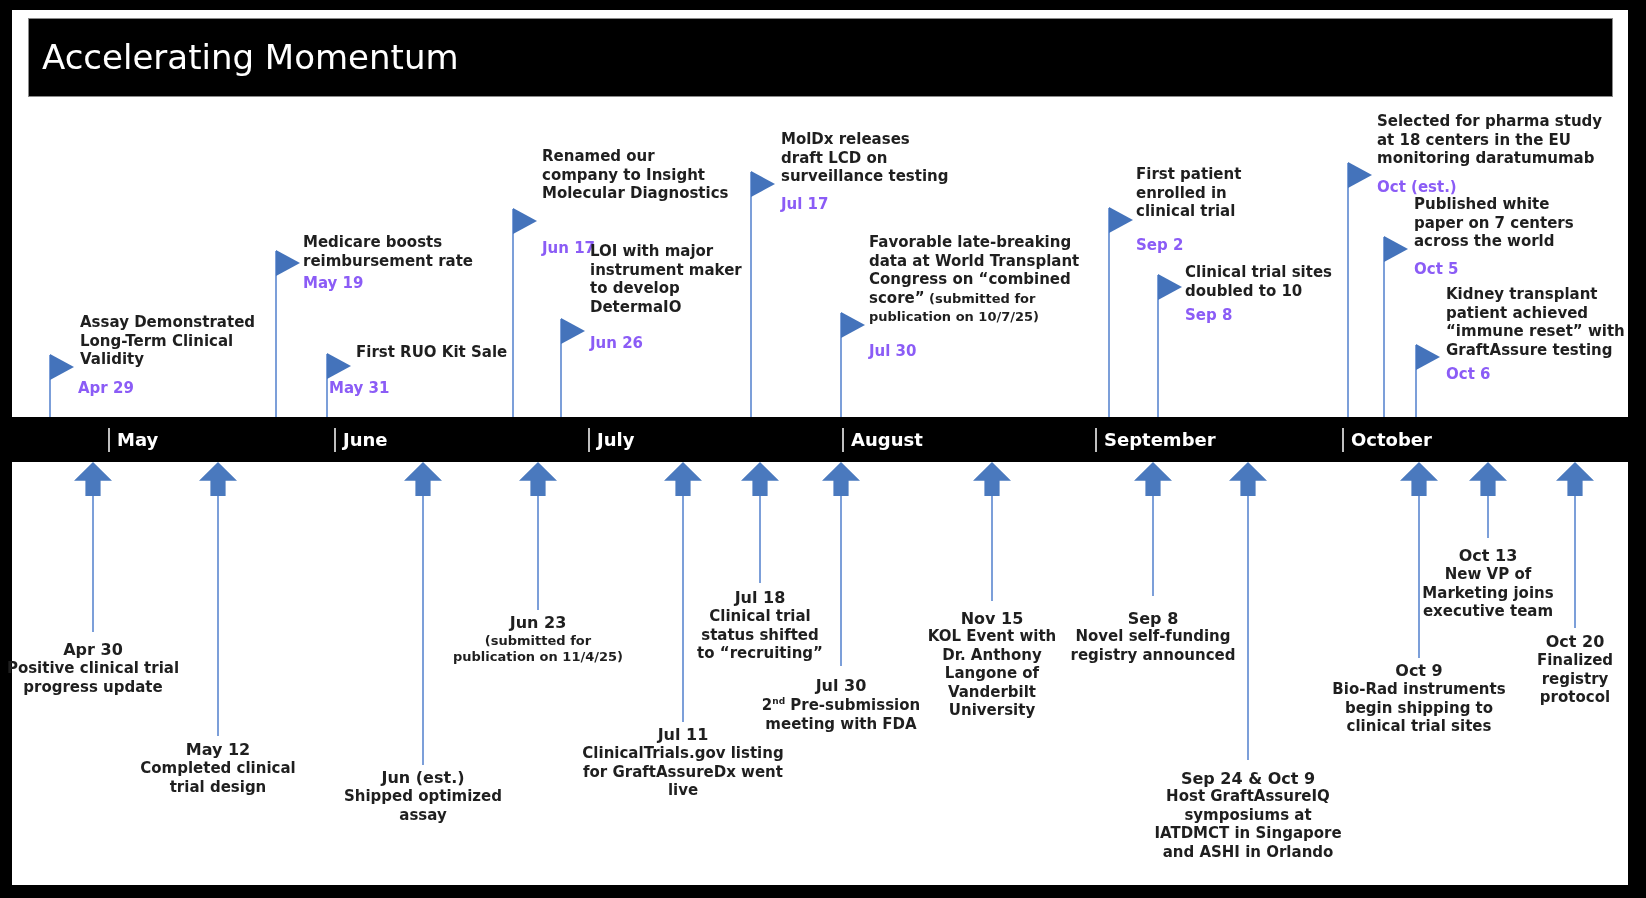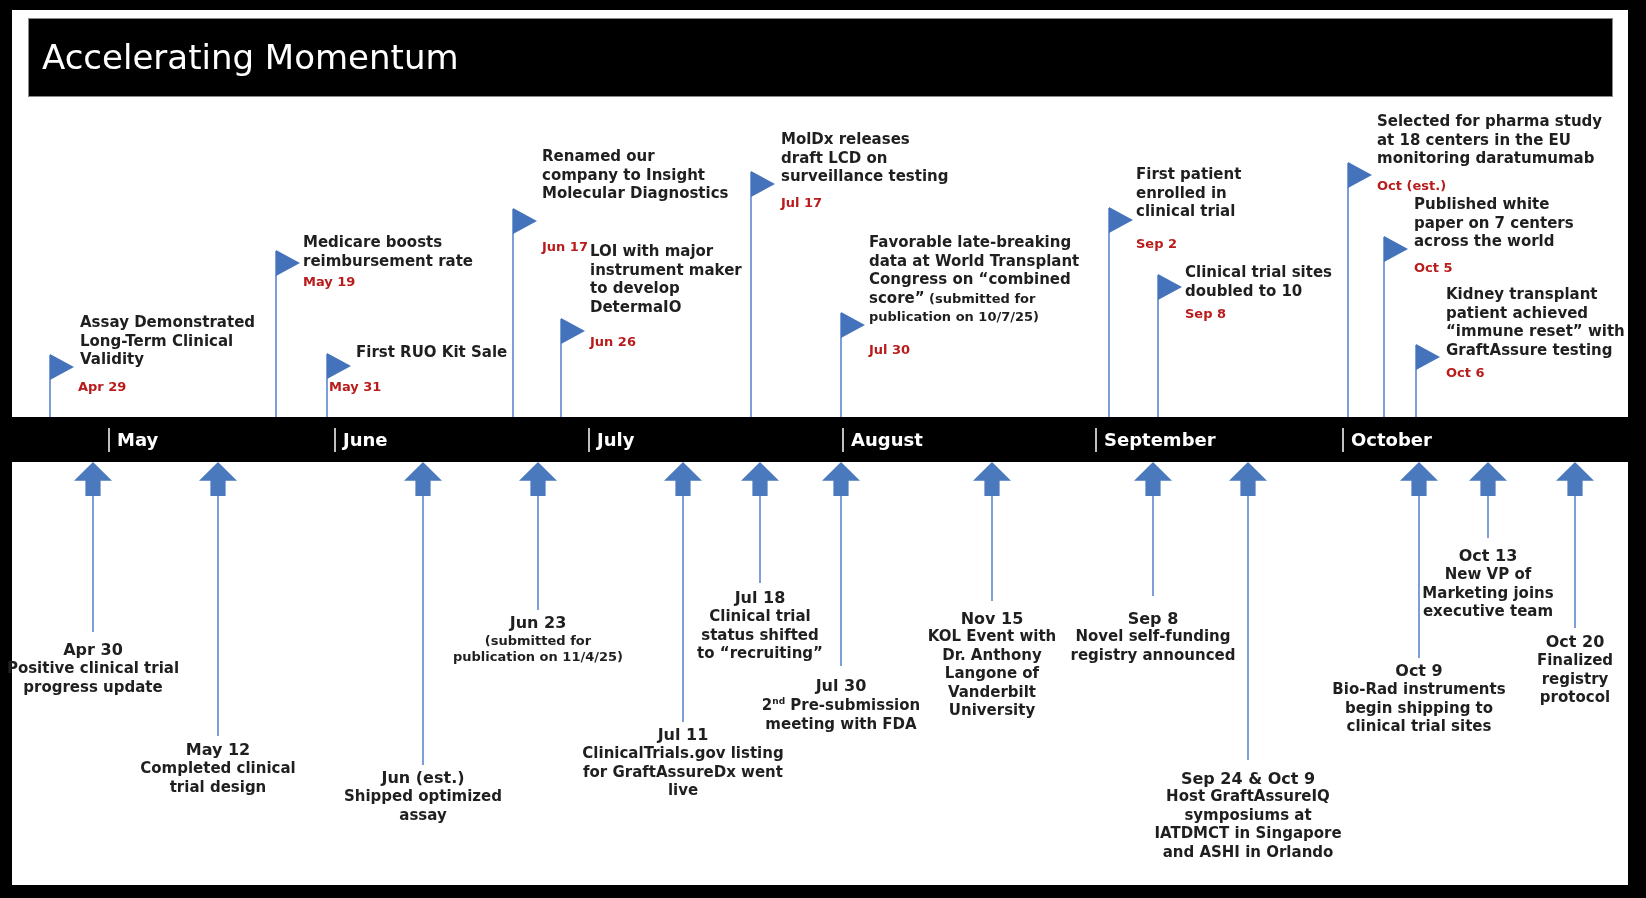--- a/index.html
+++ b/index.html
@@ -32,21 +32,21 @@
   .pole{position:absolute;width:2px;background:#7C9FD9;}
   .flagtri{
     position:absolute;width:24px;height:26px;background:#4473BB;
     clip-path:polygon(0 0,100% 50%,0 100%);
   }
   .evt-title{
     position:absolute;color:#1f1f1f;font-size:15px;font-weight:700;
     line-height:1.24;white-space:pre-line;
   }
   .evt-date{
-    position:absolute;color:#b91c1c;font-size:13px;font-weight:700;white-space:nowrap;
+    position:absolute;color:#8b5cf6;font-size:15px;font-weight:700;white-space:nowrap;
   }
   
   .uarrow{
     position:absolute;top:462px;width:38px;height:34px;background:#4A79BE;
     clip-path:polygon(50% 0%,100% 55%,70% 55%,70% 100%,30% 100%,30% 55%,0% 55%);
   }
   .uline{position:absolute;top:492px;width:2px;background:#7C9FD9;}
   .b-date{
     position:absolute;width:180px;text-align:center;color:#1f1f1f;
     font-size:16px;font-weight:700;white-space:nowrap;

